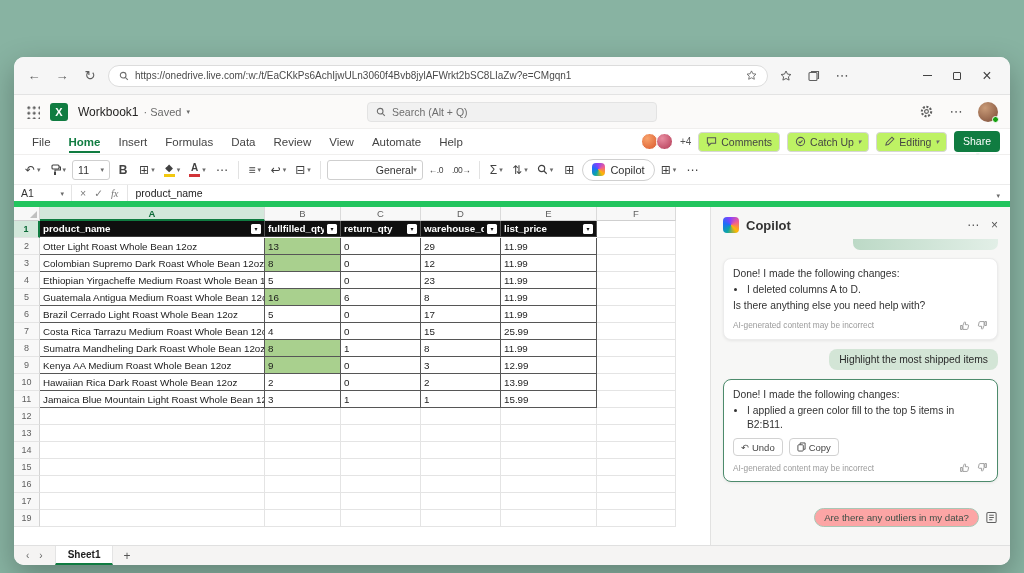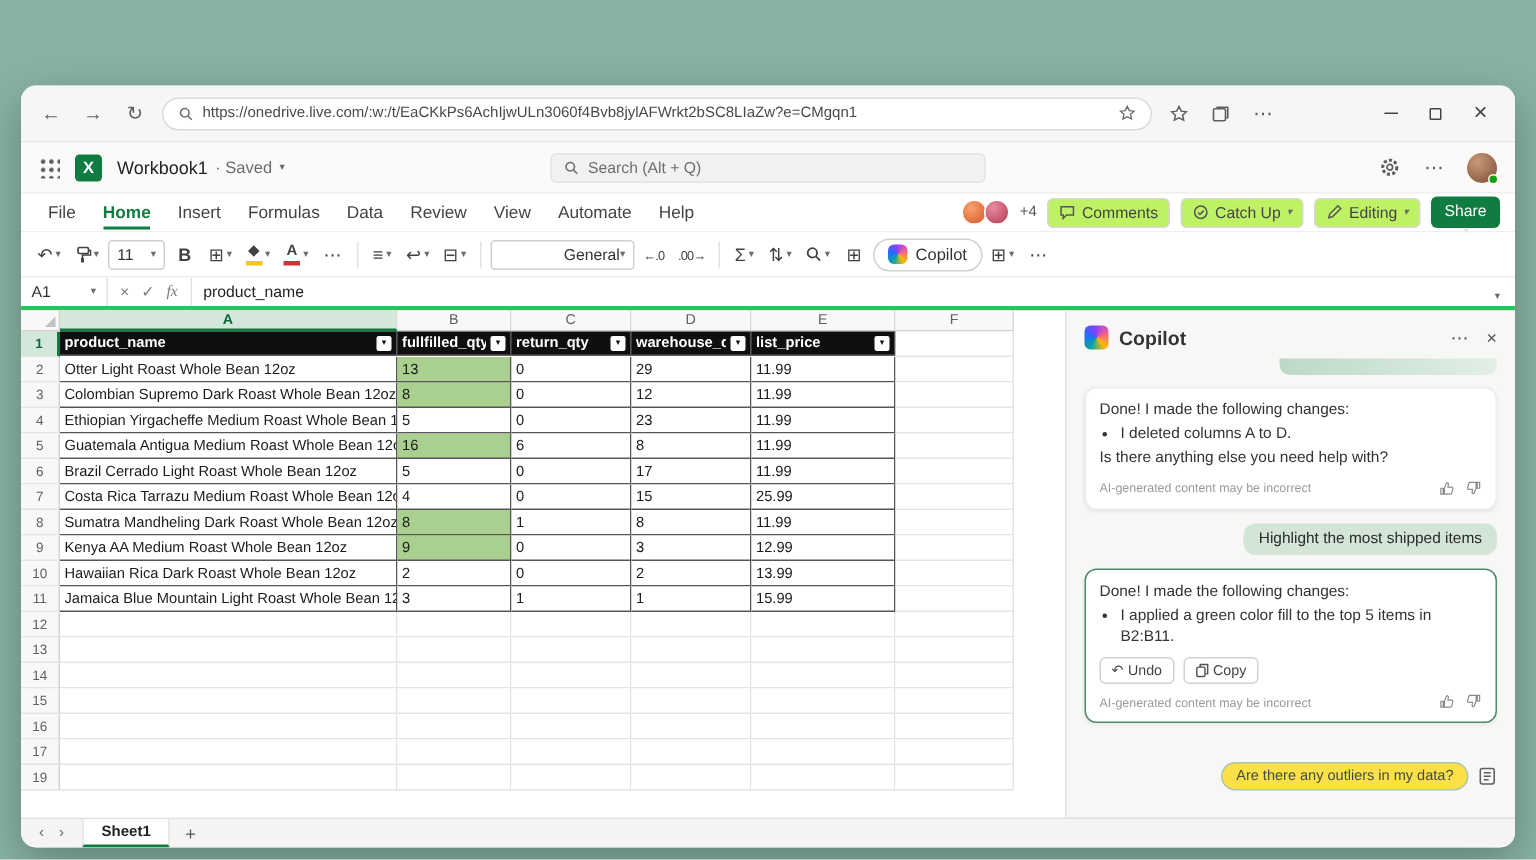--- a/index.html
+++ b/index.html
@@ -78,21 +78,21 @@
   .colorbtn .glyph { font-size:10px; }
   .colorbtn .bar { width:11px; height:3px; margin-top:1px; }
   .copilot-btn { height:22px; border:1px solid #d0d0d0; border-radius:12px; background:#fff;
                  display:flex; align-items:center; gap:5px; padding:0 9px; font-size:11px;
                  color:#333; cursor:pointer; }
   .cp-logo { width:13px; height:13px; border-radius:4px;
              background:conic-gradient(from 210deg,#0aa6a6,#1f6cf9,#8a3ffc,#f25f8f,#ffb900,#0aa6a6); }
   .tiny { font-size:8.5px; letter-spacing:-.5px; }
 
   
-  .formula-bar { height:22px; background:#fff; border-bottom:3px solid #22c55e; display:flex;
+  .formula-bar { height:22px; background:#fff; border-bottom:6px solid #22c55e; display:flex;
                  align-items:center; flex:0 0 auto; }
   .name-box { width:58px; height:100%; border-right:1px solid #e4e4e4; display:flex;
               align-items:center; justify-content:space-between; padding:0 7px;
               font-size:10.5px; color:#333; }
   .fx-btns { display:flex; align-items:center; gap:8px; padding:0 8px;
              border-right:1px solid #e4e4e4; height:100%; color:#7b7b7b; font-size:10.5px; }
   .fx { font-style:italic; font-family:"Liberation Serif","DejaVu Serif",serif; }
   .formula-val { flex:1; font-size:10.5px; color:#222; padding:0 8px; }
   .formula-exp { padding:0 10px; }
 
@@ -144,21 +144,21 @@
   .cp-disclaimer { font-size:8.3px; color:#9a9a9a; flex:1; }
   .thumbs { display:flex; gap:7px; color:#8a8a8a; }
   .cp-user { align-self:flex-end; max-width:210px; background:#d3e5d6; border-radius:8px;
              padding:5px 10px; font-size:10.3px; color:#2a2a2a; margin-bottom:9px; }
   .cp-actions { display:flex; gap:6px; margin-top:6px; }
   .cp-act-btn { height:18px; border:1px solid #d2d2d2; border-radius:4px; background:#fff;
                 display:flex; align-items:center; gap:3px; padding:0 7px; font-size:9.5px;
                 color:#444; cursor:pointer; }
   .cp-bottom { margin-top:auto; }
   .cp-suggest-row { display:flex; align-items:center; justify-content:flex-end; gap:6px; margin-bottom:8px; }
-  .cp-chip { border:1px solid #a9c6b5; background:#fde047; border-radius:10px; padding:3px 9px;
+  .cp-chip { border:1px solid #a9c6b5; background:#fca5a5; border-radius:10px; padding:3px 9px;
              font-size:9.7px; color:#3f4f46; cursor:pointer; }
   .cp-input { background:#fff; border:1px solid #dcdcdc; border-radius:8px; padding:7px 9px 5px;
               box-shadow:0 1px 3px rgba(0,0,0,.06); }
   .cp-input textarea { width:100%; border:none; outline:none; resize:none; font-family:inherit;
               font-size:10.3px; color:#333; height:28px; background:transparent; }
   .cp-input textarea::placeholder { color:#8f8f8f; }
   .cp-input-foot { display:flex; align-items:center; margin-top:2px; }
   .cp-count { font-size:8px; color:#9a9a9a; flex:1; }
   .cp-foot-icons { display:flex; align-items:center; gap:9px; color:#6f6f6f; }
 

